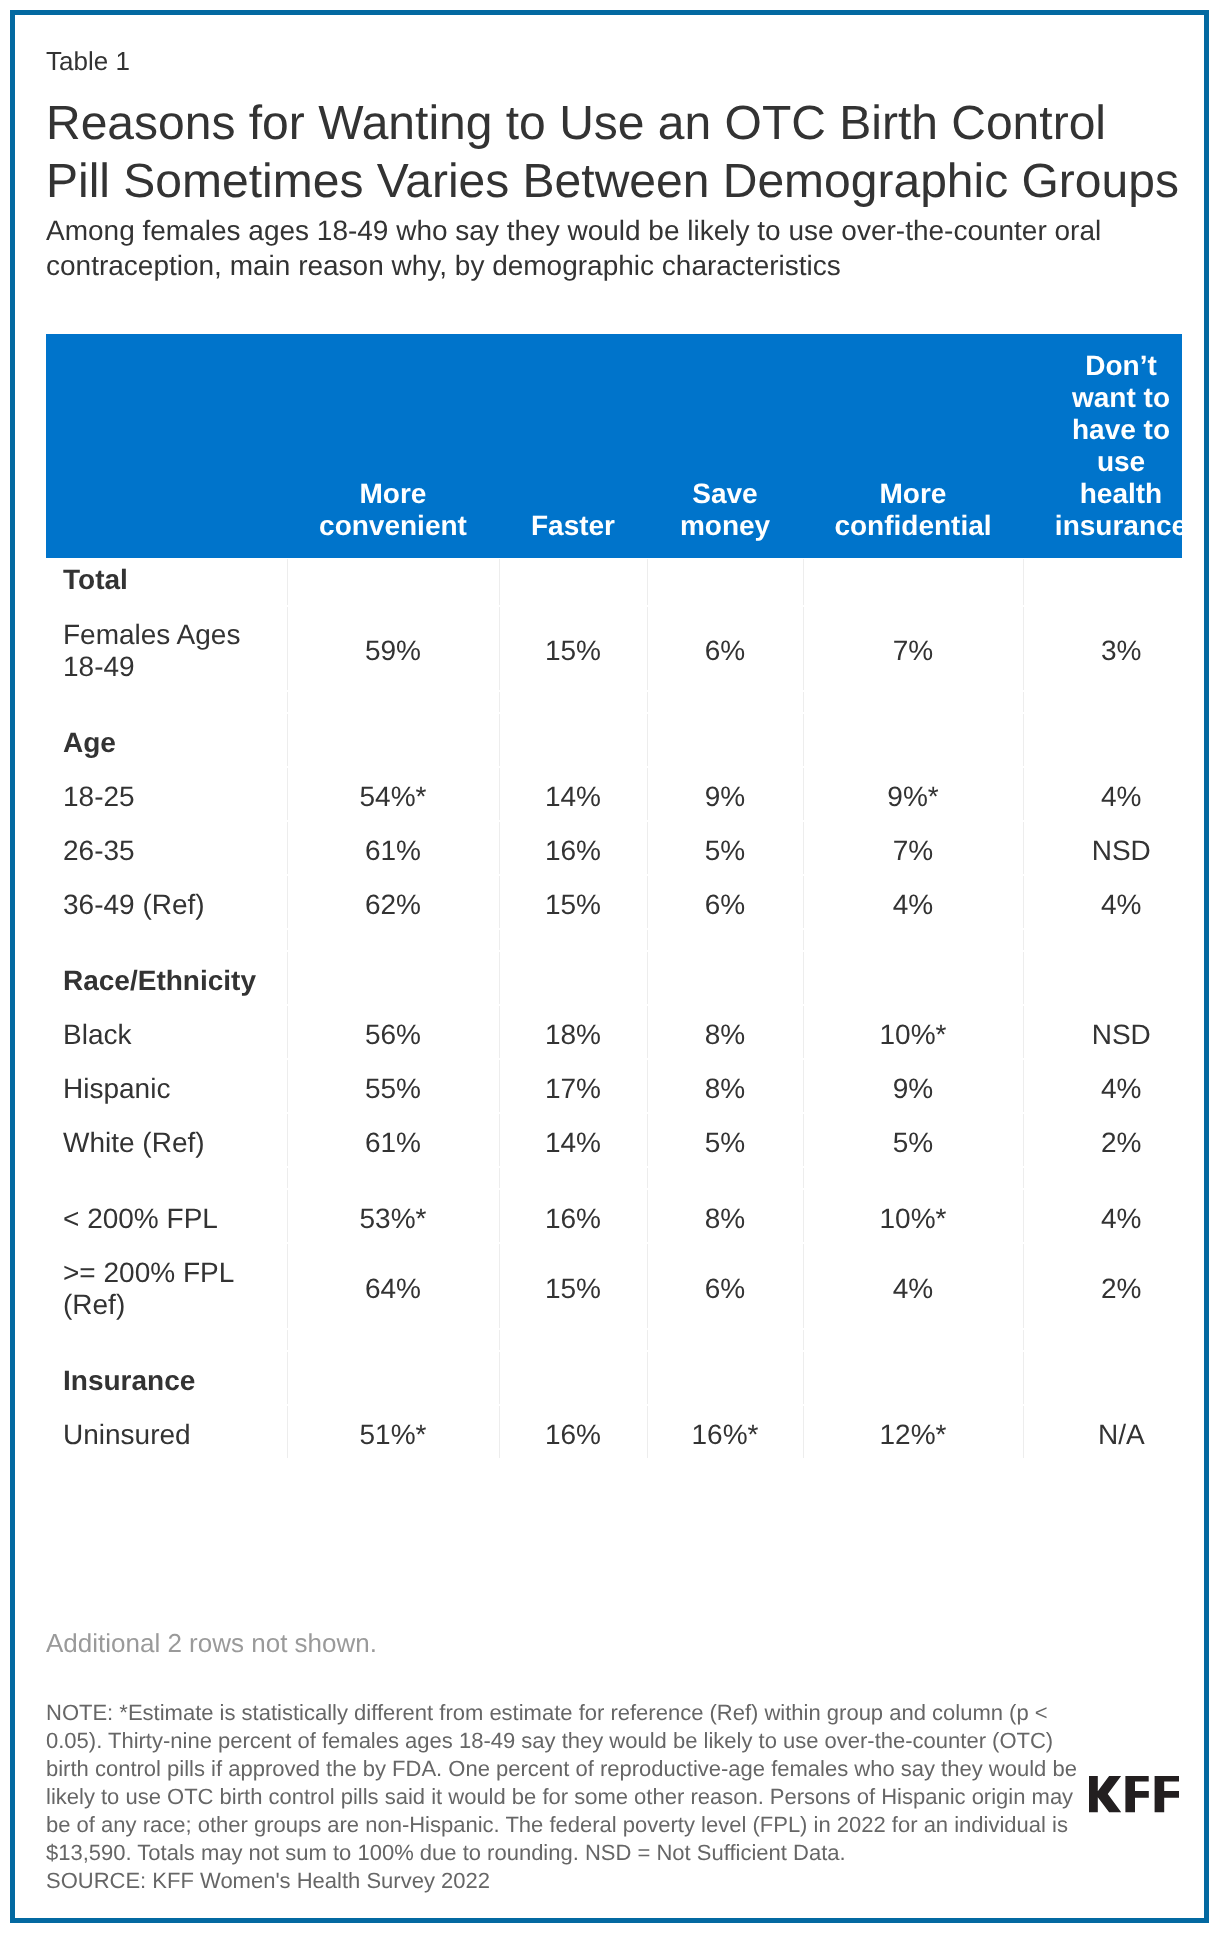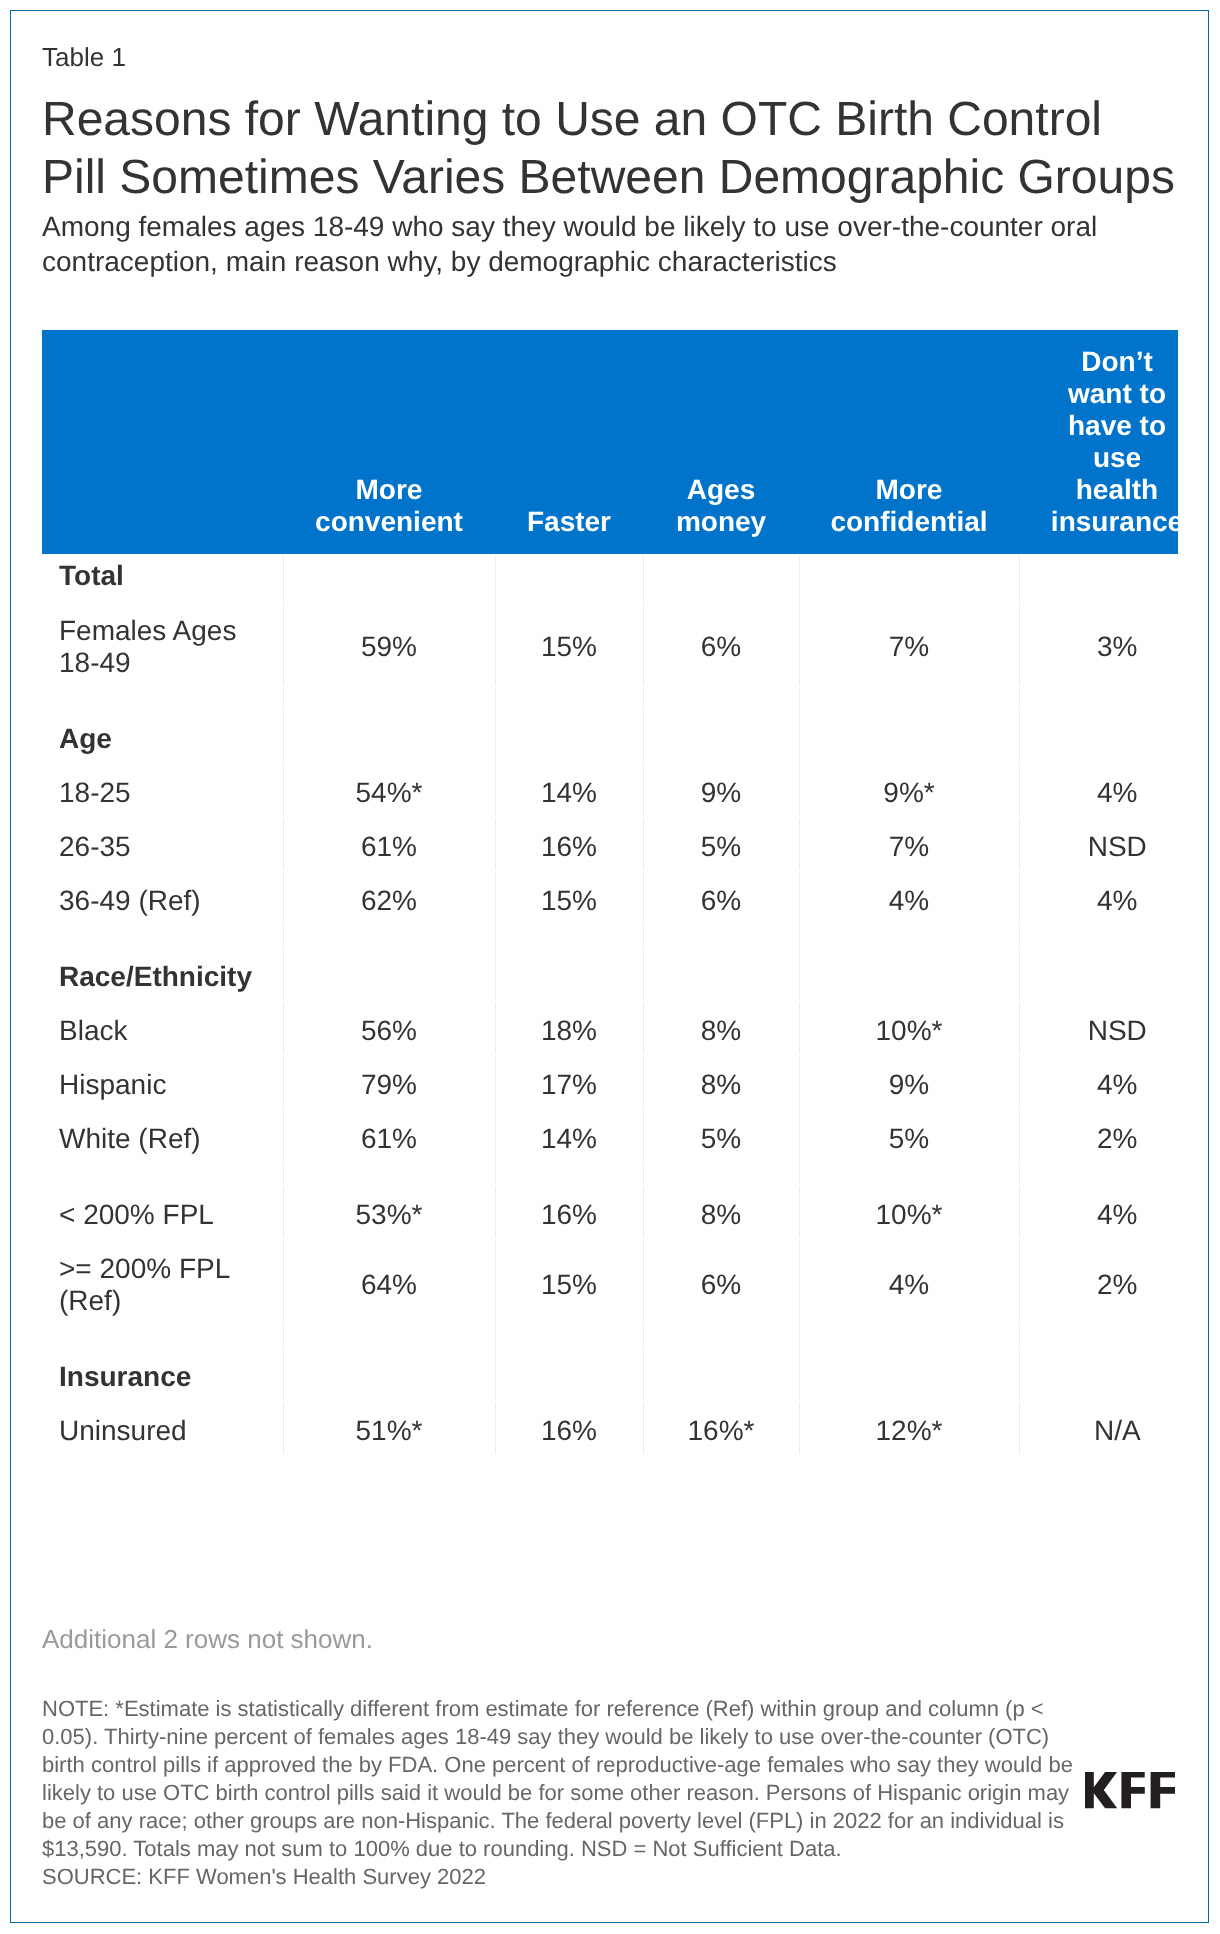--- a/index.html
+++ b/index.html
@@ -1,20 +1,20 @@
 <!DOCTYPE html>
 <html><head>
 <meta charset="utf-8">
 <title>KFF Table</title>
 <style>
   html,body{margin:0;padding:0;background:#ffffff;}
   body{width:1220px;height:1934px;font-family:"Liberation Sans",sans-serif;
         -webkit-font-smoothing:antialiased;text-rendering:geometricPrecision;}
   #card{position:absolute;left:10px;top:10px;width:1199px;height:1913px;
-        border:1px solid #0369a1;box-sizing:border-box;background:#fff;overflow:hidden;}
+        border:5px solid #0369a1;box-sizing:border-box;background:#fff;overflow:hidden;}
   #eyebrow{position:absolute;left:31px;top:31px;font-size:26px;color:#333333;line-height:30px;}
   #title{position:absolute;left:31px;top:72px;width:1136px;font-size:48px;line-height:58px;color:#333333;margin-top:8px;}
   #subtitle{position:absolute;left:31px;top:198px;width:1136px;font-size:28px;line-height:35.3px;color:#333333;}
   #tablewrap{position:absolute;left:31px;top:319px;width:1136px;overflow:hidden;}
   table{border-collapse:collapse;table-layout:fixed;width:1173px;}
   th,td{box-sizing:border-box;}
   thead th{background:#0074cb;color:#ffffff;font-size:28px;font-weight:bold;
            vertical-align:bottom;text-align:center;padding:16px 30px;line-height:32px;margin-top:44px;}
   thead th.c0{text-align:left;}
   tbody td{font-size:28px;color:#333333;text-align:center;vertical-align:middle;
@@ -38,21 +38,21 @@
   <div id="title">Reasons for Wanting to Use an OTC Birth Control Pill Sometimes Varies Between Demographic Groups</div>
   <div id="subtitle">Among females ages 18-49 who say they would be likely to use over-the-counter oral contraception, main reason why, by demographic characteristics</div>
 
   <div id="tablewrap">
     <table>
       <thead>
           <tr>
             <th class="c0" style="width: 241px;"></th>
             <th class="c1" style="width: 212px;">More convenient</th>
             <th class="c2" style="width: 148px;">Faster</th>
-            <th class="c3" style="width: 156px;">Ages money</th>
+            <th class="c3" style="width: 156px;">Save money</th>
             <th class="c4" style="width: 220px;">More confidential</th>
             <th class="c5" style="width: 196px;">Don’t want to have to use health insurance</th>
           </tr>
         </thead>
       <tbody>
           <tr class="grp">
             <td class="c0">Total</td>
             <td class="c1"></td>
             <td class="c2"></td>
             <td class="c3"></td>
@@ -126,21 +126,21 @@
           <tr class="dat">
             <td class="c0">Black</td>
             <td class="c1">56%</td>
             <td class="c2">18%</td>
             <td class="c3">8%</td>
             <td class="c4">10%*</td>
             <td class="c5">NSD</td>
           </tr>
           <tr class="dat">
             <td class="c0">Hispanic</td>
-            <td class="c1">79%</td>
+            <td class="c1">55%</td>
             <td class="c2">17%</td>
             <td class="c3">8%</td>
             <td class="c4">9%</td>
             <td class="c5">4%</td>
           </tr>
           <tr class="dat">
             <td class="c0">White (Ref)</td>
             <td class="c1">61%</td>
             <td class="c2">14%</td>
             <td class="c3">5%</td>

